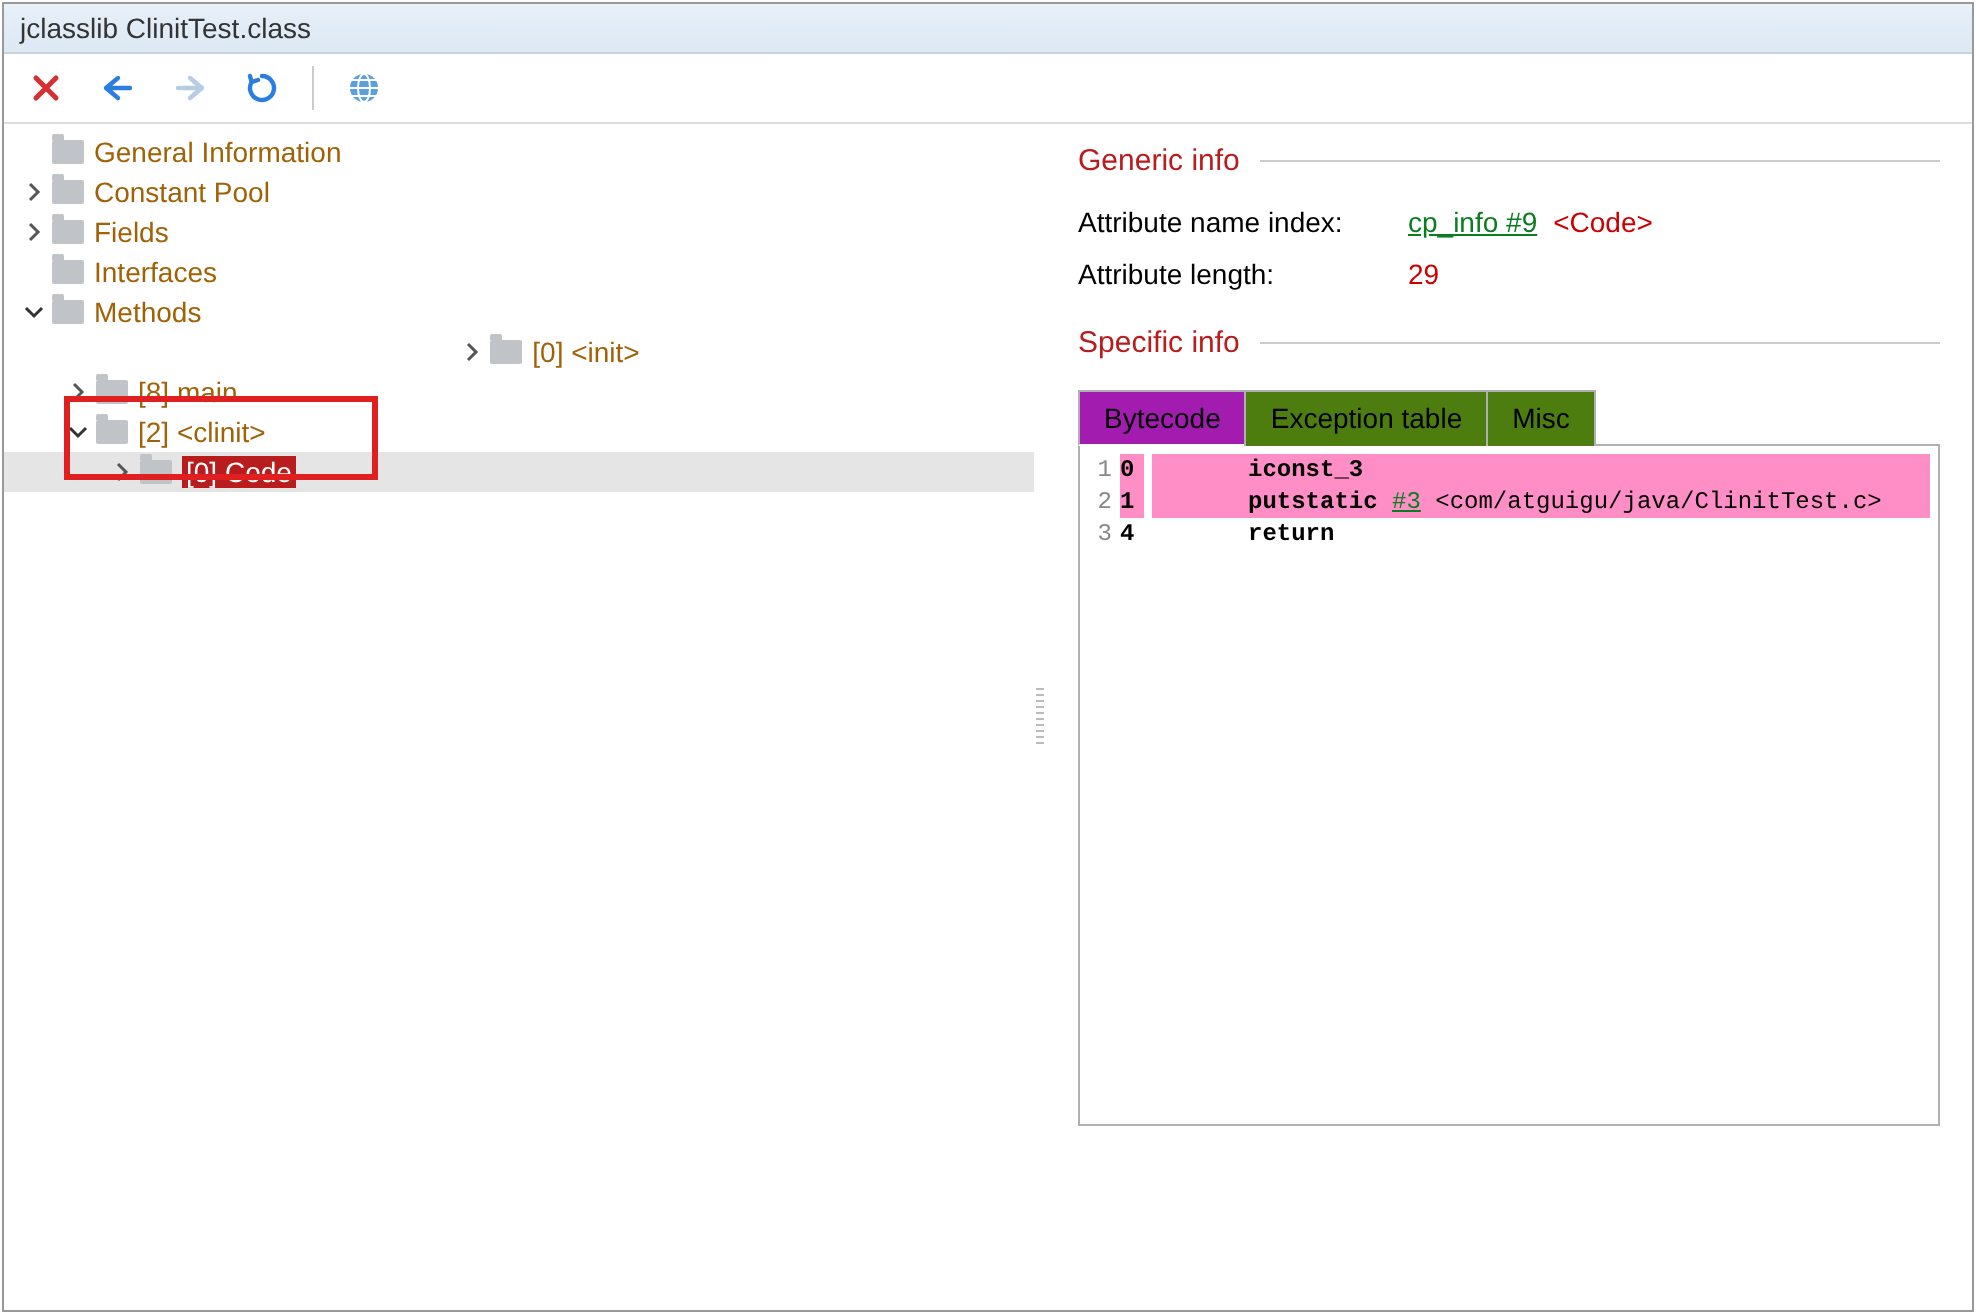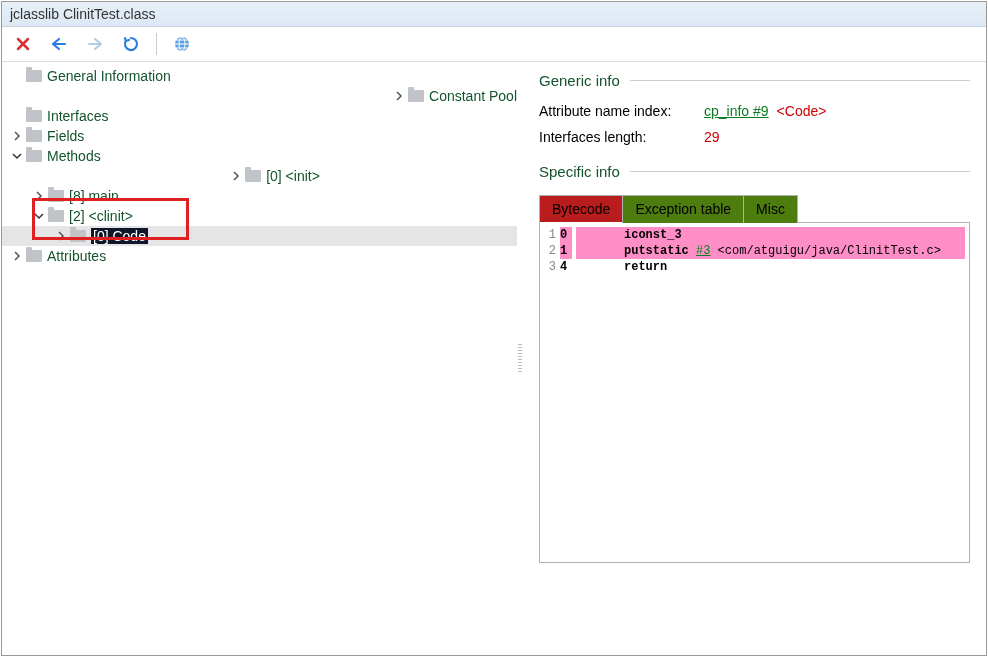--- a/index.html
+++ b/index.html
@@ -83,26 +83,26 @@
   position: relative;
 }
 .folder::before {
   content: "";
   position: absolute;
   top: -3px; left: 0;
   width: 6px; height: 3px;
   background: #c0c4c8;
   border-radius: 1px 1px 0 0;
 }
-.tree-label { color: #14532d; }
+.tree-label { color: #a16207; }
 .tree-row.selected {
   background: #e5e5e5;
 }
 .tree-row.selected .tree-label.selected-text {
-  background: #0f172a;
+  background: #b91c1c;
   color: #fff;
   padding: 0 2px;
 }
 .highlight-box {
   position: absolute;
   border: 3px solid #e02020;
   pointer-events: none;
 }
 .splitter {
   width: 6px;
@@ -125,21 +125,21 @@
 .section {
   margin-bottom: 18px;
 }
 .section-header {
   display: flex;
   align-items: center;
   gap: 10px;
   margin-bottom: 14px;
 }
 .section-title {
-  color: #14532d;
+  color: #b91c1c;
   font-size: 15px;
 }
 .section-line {
   flex: 1;
   height: 1px;
   background: #ccc;
 }
 .kv {
   display: flex;
   margin-bottom: 10px;
@@ -158,21 +158,21 @@
   border: 1px solid #b0b0b0;
   border-bottom: none;
   background: #4d7c0f;
   cursor: pointer;
   font-size: 14px;
   position: relative;
   top: 1px;
   margin-right: -1px;
 }
 .tab.active {
-  background: #b91c1c;
+  background: #a21caf;
   border-bottom: 1px solid #fff;
 }
 .bytecode {
   border: 1px solid #b0b0b0;
   border-top: none;
   height: 340px;
   padding: 4px;
   font-family: "Courier New", monospace;
   font-size: 12px;
   overflow: auto;
@@ -248,46 +248,46 @@
   </div>
 
   <div class="main-area" style="position:relative;">
 
     <div class="tree-panel" id="tree-panel">
         <div class="tree-row" style="padding-left: 8px;">
           <span class="chevron"></span>
           <span class="folder"></span>
           <span class="tree-label">General Information</span>
         </div>
-        <div class="tree-row" style="padding-left: 8px; justify-content: flex-end;">
+        <div class="tree-row" style="padding-left: 8px;">
           <span class="chevron">
             <svg width="10" height="10" viewBox="0 0 10 10">
               <path d="M3 1 L7 5 L3 9" stroke="#555" stroke-width="1.5" fill="none"></path>
             </svg>
           </span>
           <span class="folder"></span>
           <span class="tree-label">Constant Pool</span>
         </div>
         <div class="tree-row" style="padding-left: 8px;">
+          <span class="chevron">
+            <svg width="10" height="10" viewBox="0 0 10 10">
+              <path d="M3 1 L7 5 L3 9" stroke="#555" stroke-width="1.5" fill="none"></path>
+            </svg>
+          </span>
+          <span class="folder"></span>
+          <span class="tree-label">Fields</span>
+        </div>
+        <div class="tree-row" style="padding-left: 8px;">
           <span class="chevron"></span>
           <span class="folder"></span>
           <span class="tree-label">Interfaces</span>
         </div>
         <div class="tree-row" style="padding-left: 8px;">
           <span class="chevron">
             <svg width="10" height="10" viewBox="0 0 10 10">
-              <path d="M3 1 L7 5 L3 9" stroke="#555" stroke-width="1.5" fill="none"></path>
-            </svg>
-          </span>
-          <span class="folder"></span>
-          <span class="tree-label">Fields</span>
-        </div>
-        <div class="tree-row" style="padding-left: 8px;">
-          <span class="chevron">
-            <svg width="10" height="10" viewBox="0 0 10 10">
               <path d="M1 3 L5 7 L9 3" stroke="#333" stroke-width="1.5" fill="none"></path>
             </svg>
           </span>
           <span class="folder"></span>
           <span class="tree-label">Methods</span>
         </div>
         <div class="tree-row" style="padding-left: 30px; justify-content: center;">
           <span class="chevron">
             <svg width="10" height="10" viewBox="0 0 10 10">
               <path d="M3 1 L7 5 L3 9" stroke="#555" stroke-width="1.5" fill="none"></path>
@@ -315,29 +315,20 @@
           <span class="tree-label">[2] &lt;clinit&gt;</span>
         </div>
         <div class="tree-row selected" style="padding-left: 52px;">
           <span class="chevron">
             <svg width="10" height="10" viewBox="0 0 10 10">
               <path d="M3 1 L7 5 L3 9" stroke="#555" stroke-width="1.5" fill="none"></path>
             </svg>
           </span>
           <span class="folder"></span>
           <span class="tree-label selected-text">[0] Code</span>
-        </div>
-        <div class="tree-row" style="padding-left: 8px;">
-          <span class="chevron">
-            <svg width="10" height="10" viewBox="0 0 10 10">
-              <path d="M3 1 L7 5 L3 9" stroke="#555" stroke-width="1.5" fill="none"></path>
-            </svg>
-          </span>
-          <span class="folder"></span>
-          <span class="tree-label">Attributes</span>
         </div>
       </div>
 
     <div class="highlight-box" style="top:136px; left:30px; width:157px; height:42px;"></div>
 
     <div class="splitter">
       <div class="splitter-grip"></div>
     </div>
 
     <div class="detail-panel">
@@ -346,21 +337,21 @@
         <div class="section-header">
           <span class="section-title">Generic info</span>
           <div class="section-line"></div>
         </div>
         <div class="kv">
           <span class="kv-label">Attribute name index:</span>
           <span class="kv-link">cp_info #9</span>
           <span class="kv-red">&lt;Code&gt;</span>
         </div>
         <div class="kv">
-          <span class="kv-label">Interfaces length:</span>
+          <span class="kv-label">Attribute length:</span>
           <span class="kv-value-red">29</span>
         </div>
       </div>
 
       <div class="section">
         <div class="section-header">
           <span class="section-title">Specific info</span>
           <div class="section-line"></div>
         </div>
 

